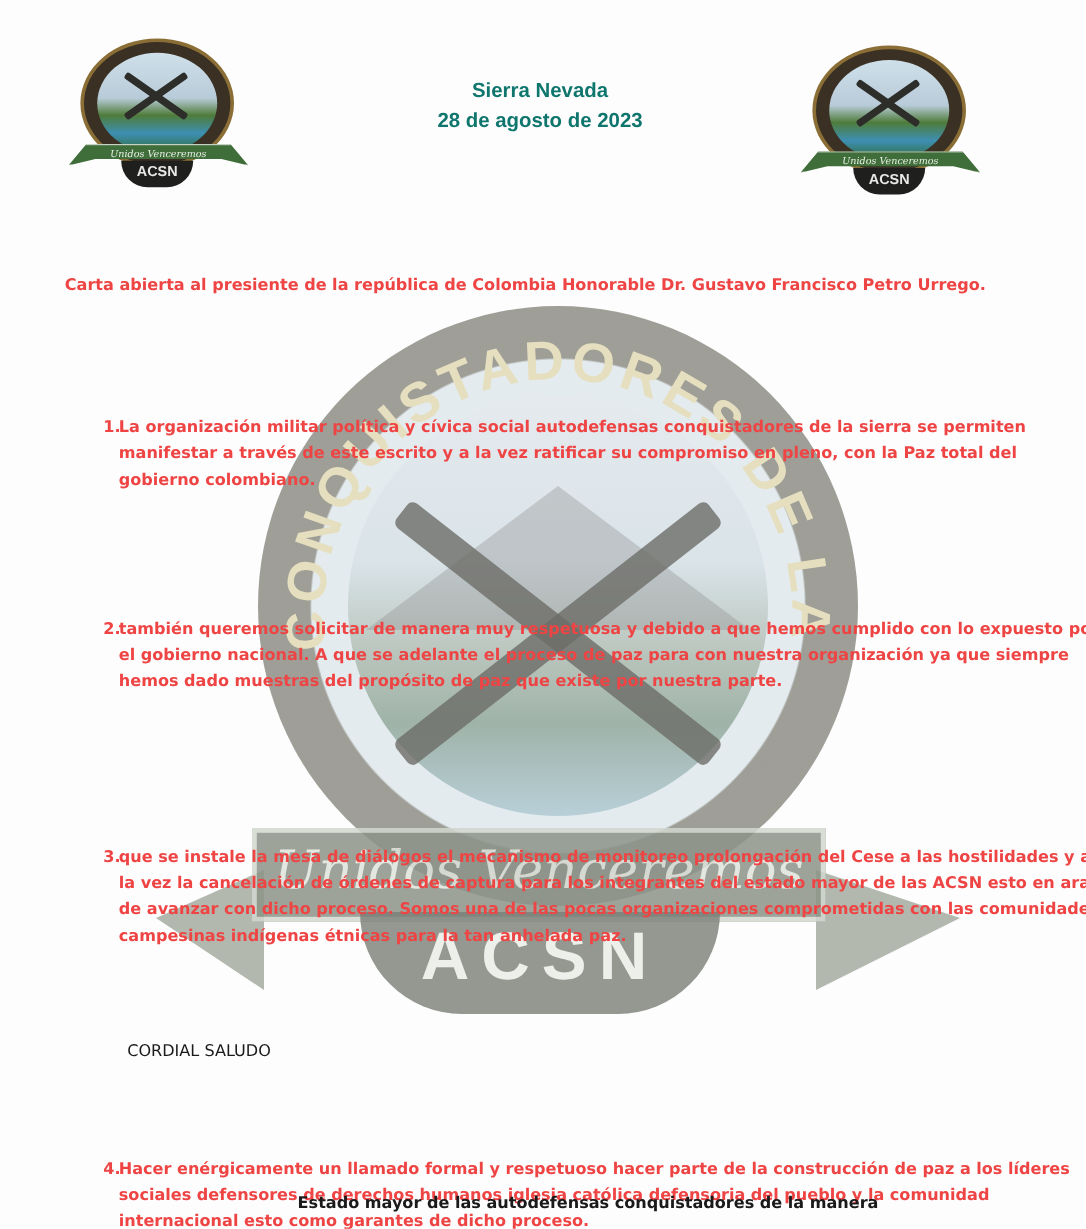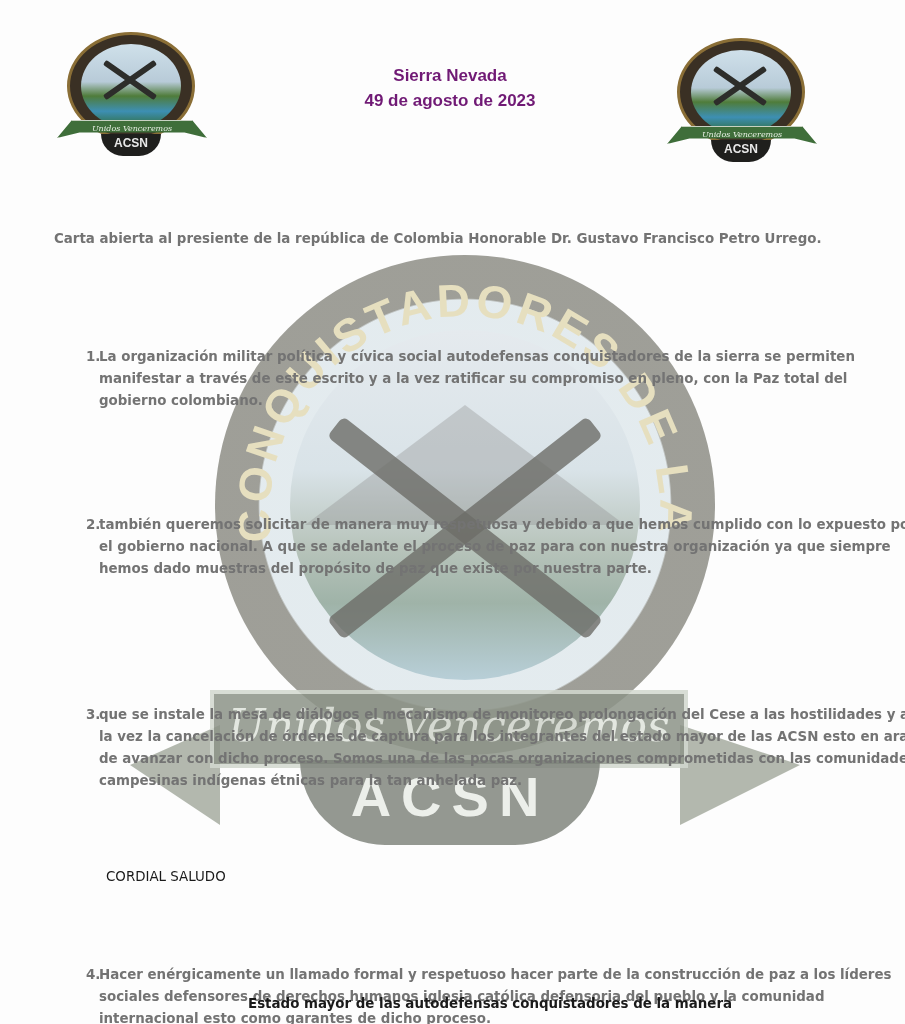--- a/index.html
+++ b/index.html
@@ -49,24 +49,24 @@
   .logo .x2 { transform: rotate(-35deg); }
   .logo .ribbon { position: absolute; left: 0; top: 88px; width: 148px; height: 16px; background: #3f6e3a;
                   border: 1px solid #c8d2c2; color: #e8efe4; font-size: 8px; font-style: italic; text-align: center; line-height: 16px;
                   font-family: "DejaVu Serif", serif; clip-path: polygon(0 100%, 10% 0, 90% 0, 100% 100%, 85% 70%, 15% 70%); }
   .logo .acsn { position: absolute; left: 44px; top: 102px; width: 60px; height: 22px; background: #1f1f1d;
                 border-radius: 0 0 30px 30px; color: #e8e8e8; font-size: 12px; font-weight: bold; text-align: center; line-height: 18px;
                 font-family: "Liberation Sans", sans-serif; }
 
   
   .header { position: absolute; left: 300px; top: 63px; width: 300px; text-align: center;
-            font-family: "Liberation Sans", sans-serif; font-weight: bold; font-size: 17px; line-height: 25px; color: #701a75; }
+            font-family: "Liberation Sans", sans-serif; font-weight: bold; font-size: 17px; line-height: 25px; color: #0f766e; }
 
   .content { position: absolute; left: 54px; top: 228px; width: 820px;
-             font-family: "DejaVu Sans", sans-serif; font-weight: bold; font-size: 13.4px; line-height: 22px; color: #737373; }
+             font-family: "DejaVu Sans", sans-serif; font-weight: bold; font-size: 13.4px; line-height: 22px; color: #ef4444; }
   .salutation { margin: 0 0 0 0; }
   ol.points { list-style: none; margin: 0; padding: 0; }
   ol.points li { position: relative; padding-left: 45px; }
   .num { position: absolute; left: 32px; top: 0; }
   .p1 { position: absolute; top: 96px; left: 0; width: 820px; }
   .p2 { position: absolute; top: 198px; left: 0; width: 820px; }
   .p3 { position: absolute; top: 322px; left: 0; width: 820px; }
   .p4 { position: absolute; top: 494px; left: 0; width: 820px; }
   .closing { position: absolute; left: 106px; top: 869px; font-family: "DejaVu Sans", sans-serif; font-weight: normal; font-size: 13.4px; }
   .signature { position: absolute; left: 248px; top: 996px; font-family: "DejaVu Sans", sans-serif; font-weight: bold; font-size: 13.4px; }
@@ -113,21 +113,21 @@
     <div class="ring"></div>
     <div class="disc"></div>
     <div class="x1"></div>
     <div class="x2"></div>
     <div class="ribbon">Unidos Venceremos</div>
     <div class="acsn">ACSN</div>
   </div>
 
   <div class="header">
     <div>Sierra Nevada</div>
-    <div>49 de agosto de 2023</div>
+    <div>28 de agosto de 2023</div>
   </div>
 
   <div class="content">
     <div class="salutation">Carta abierta al presiente  de la república de Colombia Honorable Dr. Gustavo   Francisco Petro Urrego.</div>
 
     <ol class="points">
       <li class="p1">
         <span class="num">1.</span>
         <span>La organización militar política y cívica social autodefensas conquistadores de la sierra se permiten manifestar a través de este escrito y a la vez ratificar su compromiso en pleno, con la Paz total del gobierno colombiano.</span>
       </li>

